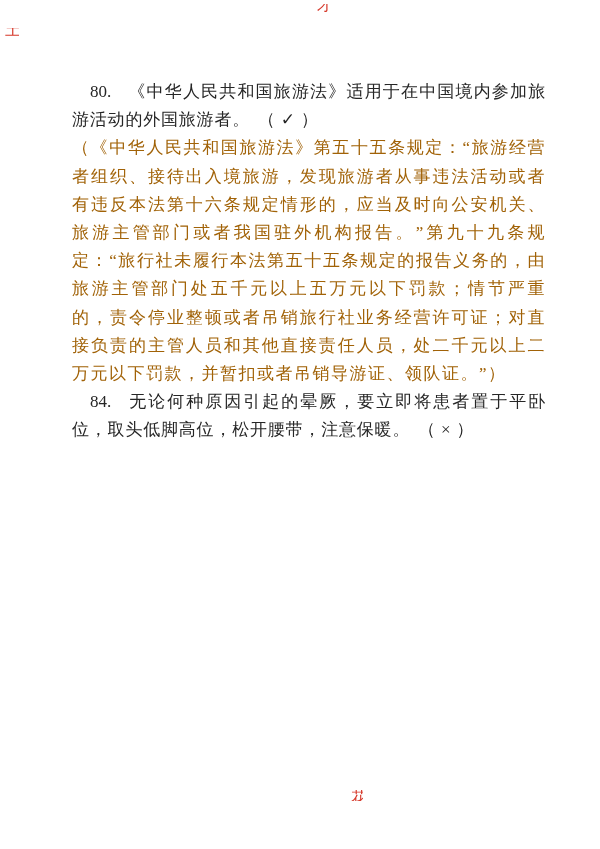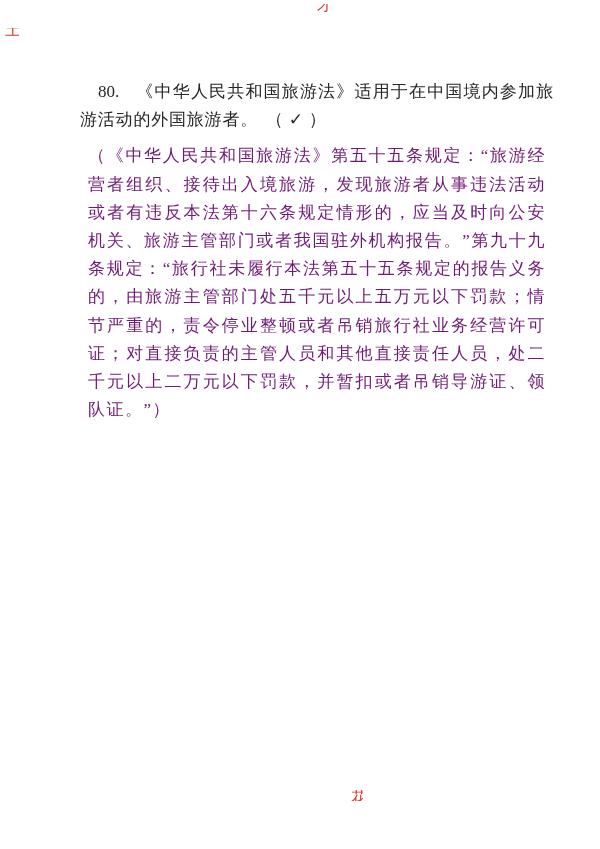--- a/index.html
+++ b/index.html
@@ -10,39 +10,39 @@
   .page {
     position: relative;
     width: 600px;
     height: 849px;
     background: #ffffff;
     overflow: hidden;
     font-family: "Liberation Serif", "DejaVu Serif", serif;
   }
   .content {
     position: absolute;
-    left: 80px;
+    left: 72px;
     top: 78px;
     width: 474px;
     color: #262626;
     font-size: 17px;
     line-height: 28.2px;
     text-align: justify;
   }
   p.item {
     margin: 0;
     padding: 0;
     text-indent: 18px;
     letter-spacing: 0.8px;
   }
   p.expl {
-    margin: 8px;
+    margin: 0;
     padding: 0;
     text-indent: 0;
-    color: #701a75;
+    color: #a16207;
     letter-spacing: 1.5px;
   }
   .num {
     display: inline-block;
     width: 38px;
     text-indent: 0;
     letter-spacing: 0;
   }
   .ans {
     margin-left: 8px;
@@ -82,15 +82,16 @@
   <div class="content">
 
     <p class="item"><span class="num">80.</span><span>《中华人民共和国旅游法》适用于在中国境内参加旅游活动的外国旅游者。</span><span class="ans">（ ✓ ）</span></p>
 
 
 
     <p class="expl">（《中华人民共和国旅游法》第五十五条规定：“旅游经营者组织、接待出入境旅游，发现旅游者从事违法活动或者有违反本法第十六条规定情形的，应当及时向公安机关、旅游主管部门或者我国驻外机构报告。”第九十九条规定：“旅行社未履行本法第五十五条规定的报告义务的，由旅游主管部门处五千元以上五万元以下罚款；情节严重的，责令停业整顿或者吊销旅行社业务经营许可证；对直接负责的主管人员和其他直接责任人员，处二千元以上二万元以下罚款，并暂扣或者吊销导游证、领队证。”）</p>
 
 
 
+    <p class="item"><span class="num">84.</span><span>无论何种原因引起的晕厥，要立即将患者置于平卧位，取头低脚高位，松开腰带，注意保暖。</span><span class="ans">（ × ）</span></p>
 
   </div>
 </div>
 
 </body></html>

